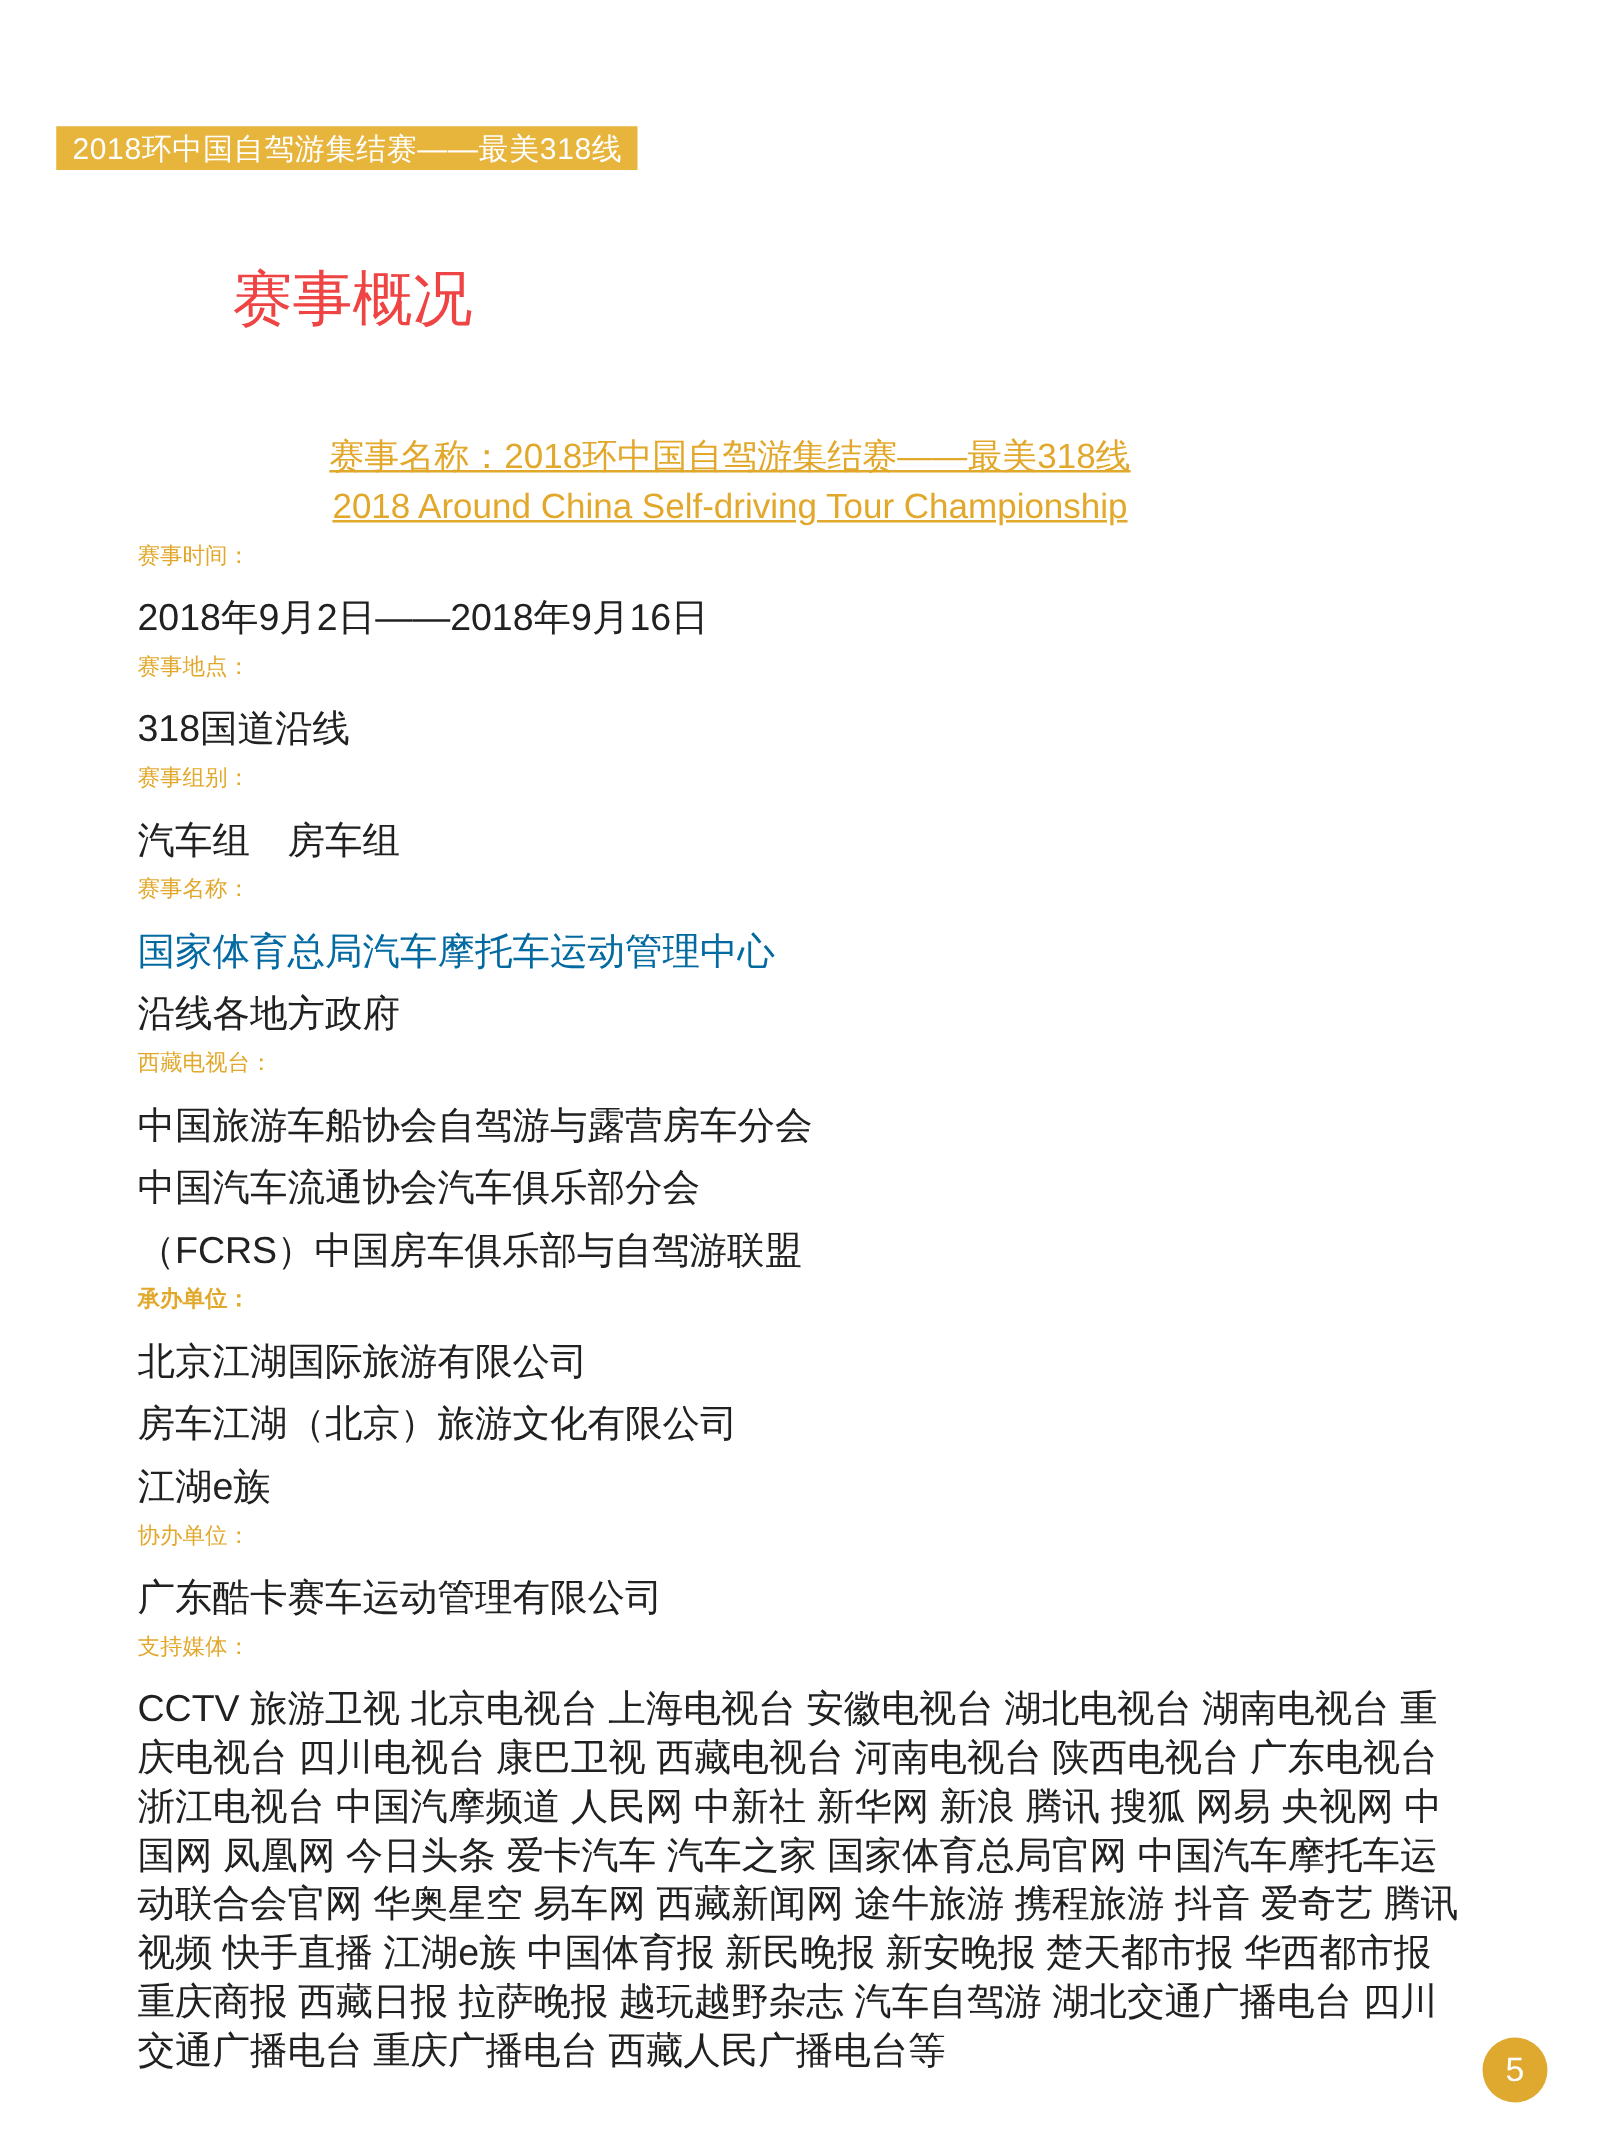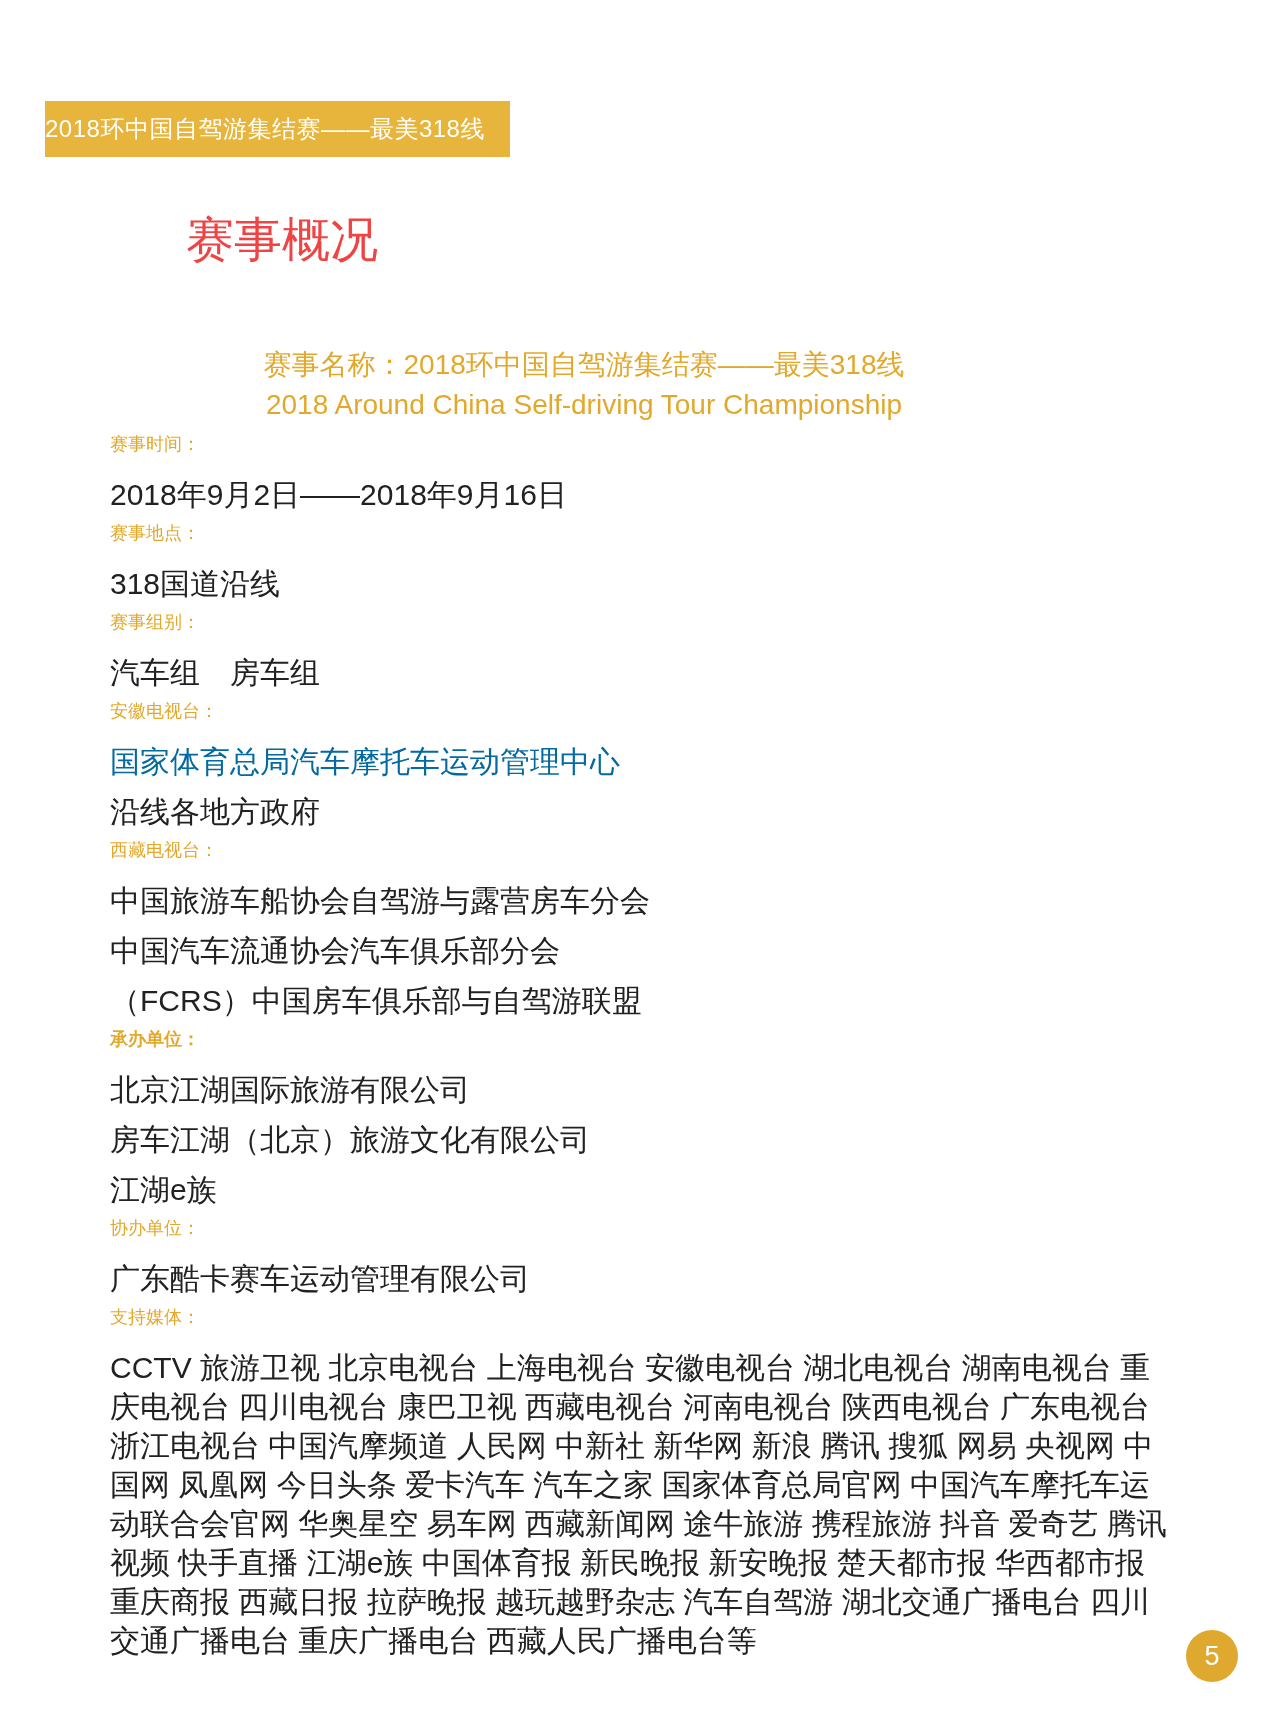--- a/index.html
+++ b/index.html
@@ -5,23 +5,23 @@
   html, body { margin: 0; padding: 0; }
   body {
     width: 1280px; height: 1724px;
     background: #ffffff;
     font-family: "Liberation Sans", sans-serif;
     position: relative;
     overflow: hidden;
   }
   .header-bar {
     position: absolute; left: 45px; top: 101px;
-    width: 465px; height: 56px;
+    width: 465px; height: 35px;
     display: flex; align-items: center;
-    box-sizing: border-box;
+    padding-left: 13px; box-sizing: border-box;
     font-size: 24px; color: #ffffff;
     letter-spacing: 0.5px;
   }
   .page-title {
     position: absolute; left: 186px; top: 212px;
     margin: 0; font-size: 48px; font-weight: 400;
     line-height: 56px;
   }
   .content {
     position: absolute; left: 110px; top: 345px;
@@ -56,42 +56,42 @@
 <div class="page">
 
   <div class="header-bar" style="background: rgb(231, 180, 60);">
     <span>2018环中国自驾游集结赛——最美318线</span>
   </div>
 
   <h1 class="page-title gold" style="color: #ef4444;">赛事概况</h1>
 
   <div class="content">
 
-    <div class="event-name gold" style="color: rgb(226, 168, 44);">
+    <div class="event-name gold" style="color: rgb(226, 168, 44); text-decoration: underline;">
       <div>赛事名称：2018环中国自驾游集结赛——最美318线</div>
       <div>2018 Around China Self-driving Tour Championship</div>
     </div>
 
     <div class="section">
       <div class="section-label gold" style="color: rgb(226, 168, 44);">赛事时间：</div>
       <div class="section-line" style="color: rgb(33, 33, 33);">2018年9月2日——2018年9月16日</div>
     </div>
 
     <div class="section">
       <div class="section-label gold" style="color: rgb(226, 168, 44);">赛事地点：</div>
       <div class="section-line" style="color: rgb(33, 33, 33);">318国道沿线</div>
     </div>
 
     <div class="section">
       <div class="section-label gold" style="color: rgb(226, 168, 44);">赛事组别：</div>
       <div class="section-line" style="color: rgb(33, 33, 33);">汽车组　房车组</div>
     </div>
 
     <div class="section">
-      <div class="section-label gold" style="color: rgb(226, 168, 44);">安徽电视台：</div>
+      <div class="section-label gold" style="color: rgb(226, 168, 44);">赛事名称：</div>
       <div class="section-line" style="color: #0369a1;">国家体育总局汽车摩托车运动管理中心</div>
       <div class="section-line" style="color: rgb(33, 33, 33);">沿线各地方政府</div>
     </div>
 
     <div class="section">
       <div class="section-label gold" style="color: rgb(226, 168, 44);">西藏电视台：</div>
       <div class="section-line" style="color: rgb(33, 33, 33);">中国旅游车船协会自驾游与露营房车分会</div>
       <div class="section-line" style="color: rgb(33, 33, 33);">中国汽车流通协会汽车俱乐部分会</div>
       <div class="section-line" style="color: rgb(33, 33, 33);">（FCRS）中国房车俱乐部与自驾游联盟</div>
     </div>

